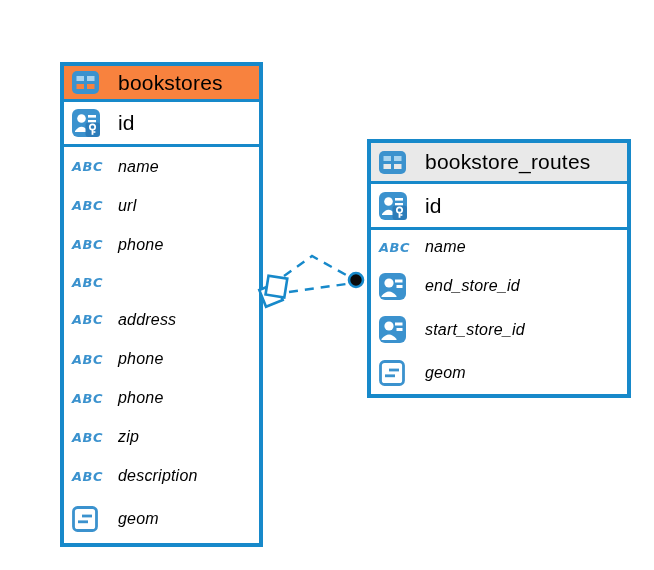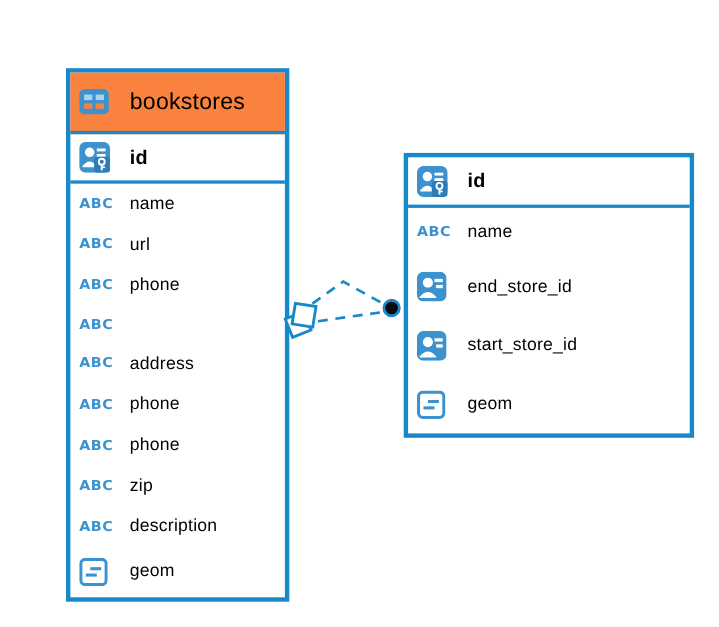--- a/index.html
+++ b/index.html
@@ -31,23 +31,23 @@
     white-space:nowrap;letter-spacing:0.2px;
   }
   .row{
     display:flex;align-items:center;
     padding-left:8px;box-sizing:border-box;
   }
   .id-row{
     border-bottom:3px solid var(--accent);
     flex:0 0 auto;
   }
-  .id-row .cname{font-weight:bold;font-size:18px;}
+  .id-row .cname{font-weight:normal;font-size:21px;}
   .fields{flex:1 1 auto;display:flex;flex-direction:column;}
-  .fields .row{flex:1 1 auto;}
+  .fields .row{flex:1 1 auto;font-style:italic;}
   .cname{
     font-size:16px;color:#000;margin-left:12px;
     white-space:nowrap;letter-spacing:0.2px;
   }
   .icn{
     width:34px;flex:0 0 34px;
     display:flex;align-items:center;justify-content:flex-start;
   }
   .abc{
     font-weight:bold;font-size:13px;color:var(--iconblue);
@@ -77,21 +77,21 @@
       <rect x="262" y="286" width="18" height="18" fill="#ffffff" stroke="#1789CA" stroke-width="2.6" transform="rotate(-22 271 295)"></rect>
       <rect x="267" y="277" width="19" height="19" fill="#ffffff" stroke="#1789CA" stroke-width="2.6" transform="rotate(9 276 286)"></rect>
     </g>
     <g>
       <circle cx="356" cy="280" r="7" fill="#0b0b0b" stroke="#1789CA" stroke-width="2.6"></circle>
     </g>
   </svg>
 
   <div class="erd-table" style="left:60px;top:62px;width:203px;height:485px;">
 
-    <div class="erd-header" style="background:#F8823E;height:56px;">
+    <div class="erd-header" style="background:#F8823E;height:36px;">
       <span class="icn">
         <svg width="27" height="23" viewBox="0 0 27 23">
           <rect x="0" y="0" width="27" height="23" rx="5" fill="#3B92CE"></rect>
           <rect x="4.5" y="5" width="7.5" height="5" fill="#A9D4EF"></rect>
           <rect x="15" y="5" width="7.5" height="5" fill="#A9D4EF"></rect>
           <rect x="4.5" y="13" width="7.5" height="5" fill="#F8823E"></rect>
           <rect x="15" y="13" width="7.5" height="5" fill="#F8823E"></rect>
         </svg>
       </span>
       <span class="tname">bookstores</span>
@@ -176,20 +176,32 @@
             <rect x="6" y="14.4" width="10" height="2.8" fill="#3B92CE"></rect>
           </svg>
         </span>
         <span class="cname">geom</span>
       </div>
     </div>
   </div>
 
   <div class="erd-table" style="left:367px;top:139px;width:264px;height:259px;">
 
+    <div class="erd-header" style="background:#E9E9E9;height:41px;">
+      <span class="icn">
+        <svg width="27" height="23" viewBox="0 0 27 23">
+          <rect x="0" y="0" width="27" height="23" rx="5" fill="#3B92CE"></rect>
+          <rect x="4.5" y="5" width="7.5" height="5" fill="#A9D4EF"></rect>
+          <rect x="15" y="5" width="7.5" height="5" fill="#A9D4EF"></rect>
+          <rect x="4.5" y="13" width="7.5" height="5" fill="#E9E9E9"></rect>
+          <rect x="15" y="13" width="7.5" height="5" fill="#E9E9E9"></rect>
+        </svg>
+      </span>
+      <span class="tname">bookstore_routes</span>
+    </div>
 
     <div class="row id-row" style="height:46px;">
       <span class="icn">
         <svg width="28" height="28" viewBox="0 0 28 28">
           <rect x="0" y="0" width="28" height="28" rx="6" fill="#3B92CE"></rect>
           <rect x="16" y="6" width="8" height="2.6" fill="#ffffff"></rect>
           <rect x="16" y="11" width="8" height="2.6" fill="#ffffff"></rect>
           <circle cx="9.5" cy="9.5" r="4.3" fill="#ffffff"></circle>
           <path d="M 3 22 Q 9.5 13.5 16 22 L 16 23 L 3 23 Z" fill="#ffffff"></path>
           <rect x="13.5" y="13.5" width="14.5" height="14.5" rx="3" fill="#2C7CB9"></rect>

